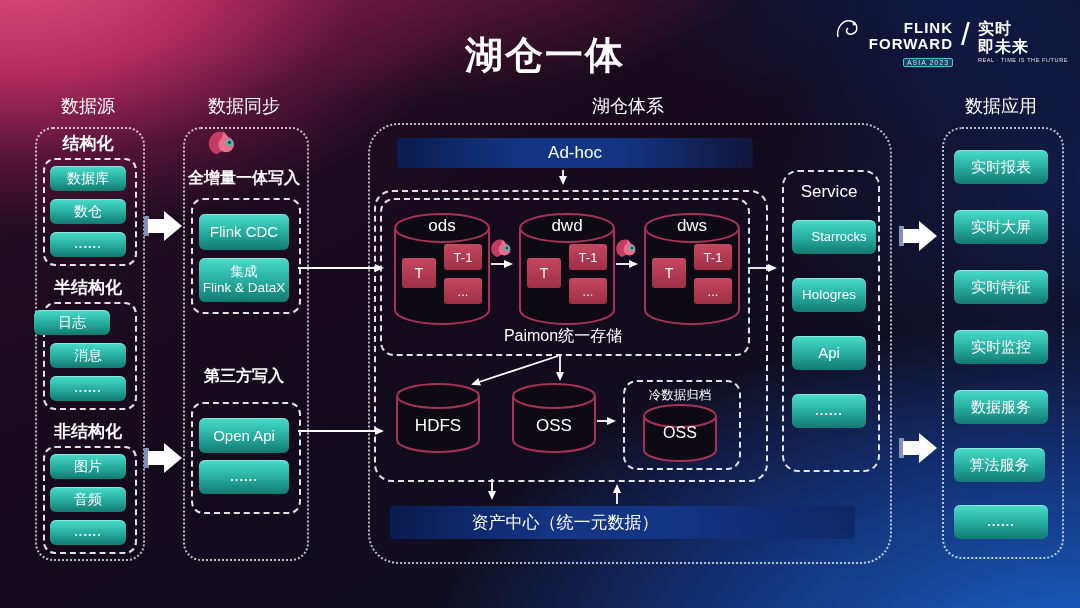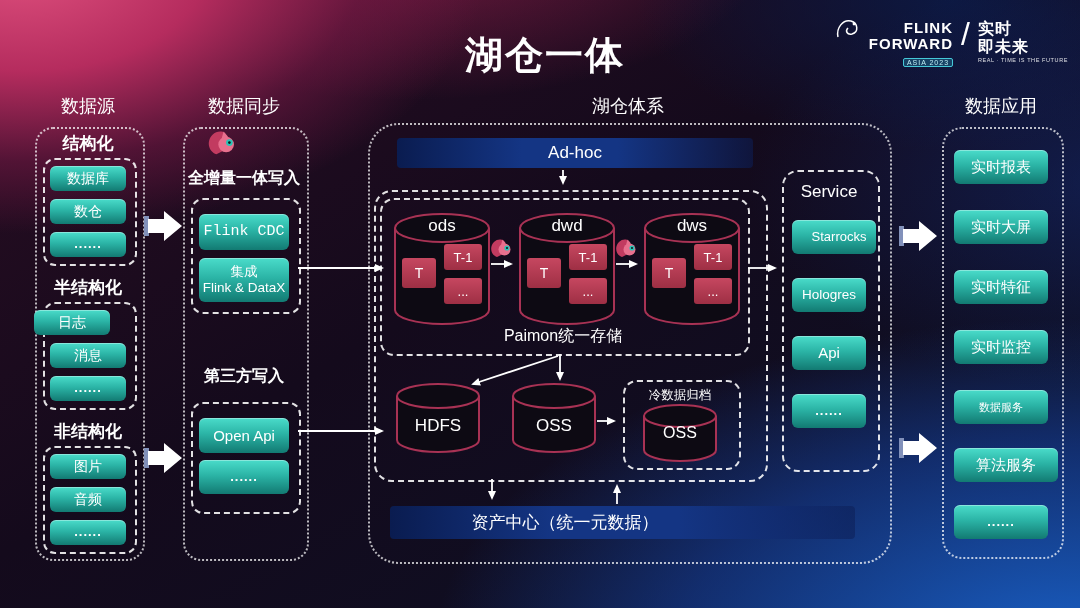--- a/index.html
+++ b/index.html
@@ -89,21 +89,21 @@
 
   <div class="glabel" style="left:35px;top:420px;width:106px;">非结构化</div>
   <div class="dashbox" style="left:43px;top:446px;width:90px;height:104px;border-radius:12px;"></div>
   <div class="btn" style="left:50px;top:454px;width:76px;height:25px;">图片</div>
   <div class="btn" style="left:50px;top:487px;width:76px;height:25px;">音频</div>
   <div class="btn dots" style="left:50px;top:520px;width:76px;height:25px;">......</div>
 
   <div class="dotbox" style="left:183px;top:127px;width:122px;height:430px;border-radius:18px;"></div>
   <div class="slabel" style="left:183px;top:168px;width:122px;">全增量一体写入</div>
   <div class="dashbox" style="left:191px;top:198px;width:106px;height:112px;border-radius:12px;"></div>
-  <div class="btn" style="left:199px;top:214px;width:90px;height:36px;font-size:15px;font-family:Liberation Mono, monospace;">Flink CDC</div>
+  <div class="btn" style="left:199px;top:214px;width:90px;height:36px;font-size:15px;">Flink CDC</div>
   <div class="btn pre" style="left:199px;top:258px;width:90px;height:44px;font-size:13.5px;">集成
 Flink &amp; DataX</div>
   <div class="slabel" style="left:183px;top:366px;width:122px;">第三方写入</div>
   <div class="dashbox" style="left:191px;top:402px;width:106px;height:108px;border-radius:12px;"></div>
   <div class="btn" style="left:199px;top:418px;width:90px;height:35px;font-size:15px;">Open Api</div>
   <div class="btn dots" style="left:199px;top:460px;width:90px;height:34px;">......</div>
 
   <div class="dotbox" style="left:368px;top:123px;width:520px;height:437px;border-radius:30px;"></div>
   <div class="navybar" style="left:397px;top:138px;width:356px;height:30px;">Ad-hoc</div>
 
@@ -142,22 +142,22 @@
   <div class="btn" style="left:792px;top:220px;width:74px;height:34px;font-size:13px;padding-left:10px;">Starrocks</div>
   <div class="btn" style="left:792px;top:278px;width:74px;height:34px;font-size:13.5px;">Hologres</div>
   <div class="btn" style="left:792px;top:336px;width:74px;height:34px;font-size:15px;">Api</div>
   <div class="btn dots" style="left:792px;top:394px;width:74px;height:34px;">......</div>
 
   <div class="dotbox" style="left:942px;top:127px;width:118px;height:428px;border-radius:20px;"></div>
   <div class="btn" style="left:954px;top:150px;width:94px;height:34px;font-size:15px;">实时报表</div>
   <div class="btn" style="left:954px;top:210px;width:94px;height:34px;font-size:15px;">实时大屏</div>
   <div class="btn" style="left:954px;top:270px;width:94px;height:34px;font-size:15px;">实时特征</div>
   <div class="btn" style="left:954px;top:330px;width:94px;height:34px;font-size:15px;">实时监控</div>
-  <div class="btn" style="left:954px;top:390px;width:94px;height:34px;font-size:11px;">数据服务</div>
-  <div class="btn" style="left:954px;top:448px;width:104px;height:34px;font-size:15px;">算法服务</div>
+  <div class="btn" style="left:954px;top:390px;width:94px;height:34px;font-size:15px;">数据服务</div>
+  <div class="btn" style="left:954px;top:448px;width:91px;height:34px;font-size:15px;">算法服务</div>
   <div class="btn dots" style="left:954px;top:505px;width:94px;height:34px;">......</div>
 
   <svg class="draw" width="1080" height="608" viewBox="0 0 1080 608">
     <defs>
       <marker id="arw" markerWidth="9" markerHeight="8" refX="7" refY="4" orient="auto" markerUnits="userSpaceOnUse">
         <path d="M0,0 L9,4 L0,8 Z" fill="#fff"></path>
       </marker>
       <g id="sq">
         <path d="M8,21 C2,19 0,11 5,6 C9,2 16,3 16,8 C16,11 13,12 11,11 C12,14 15,16 18,16 Z" fill="#c23b60"></path>
         <circle cx="15.5" cy="13.5" r="6" fill="#e8708e"></circle>

